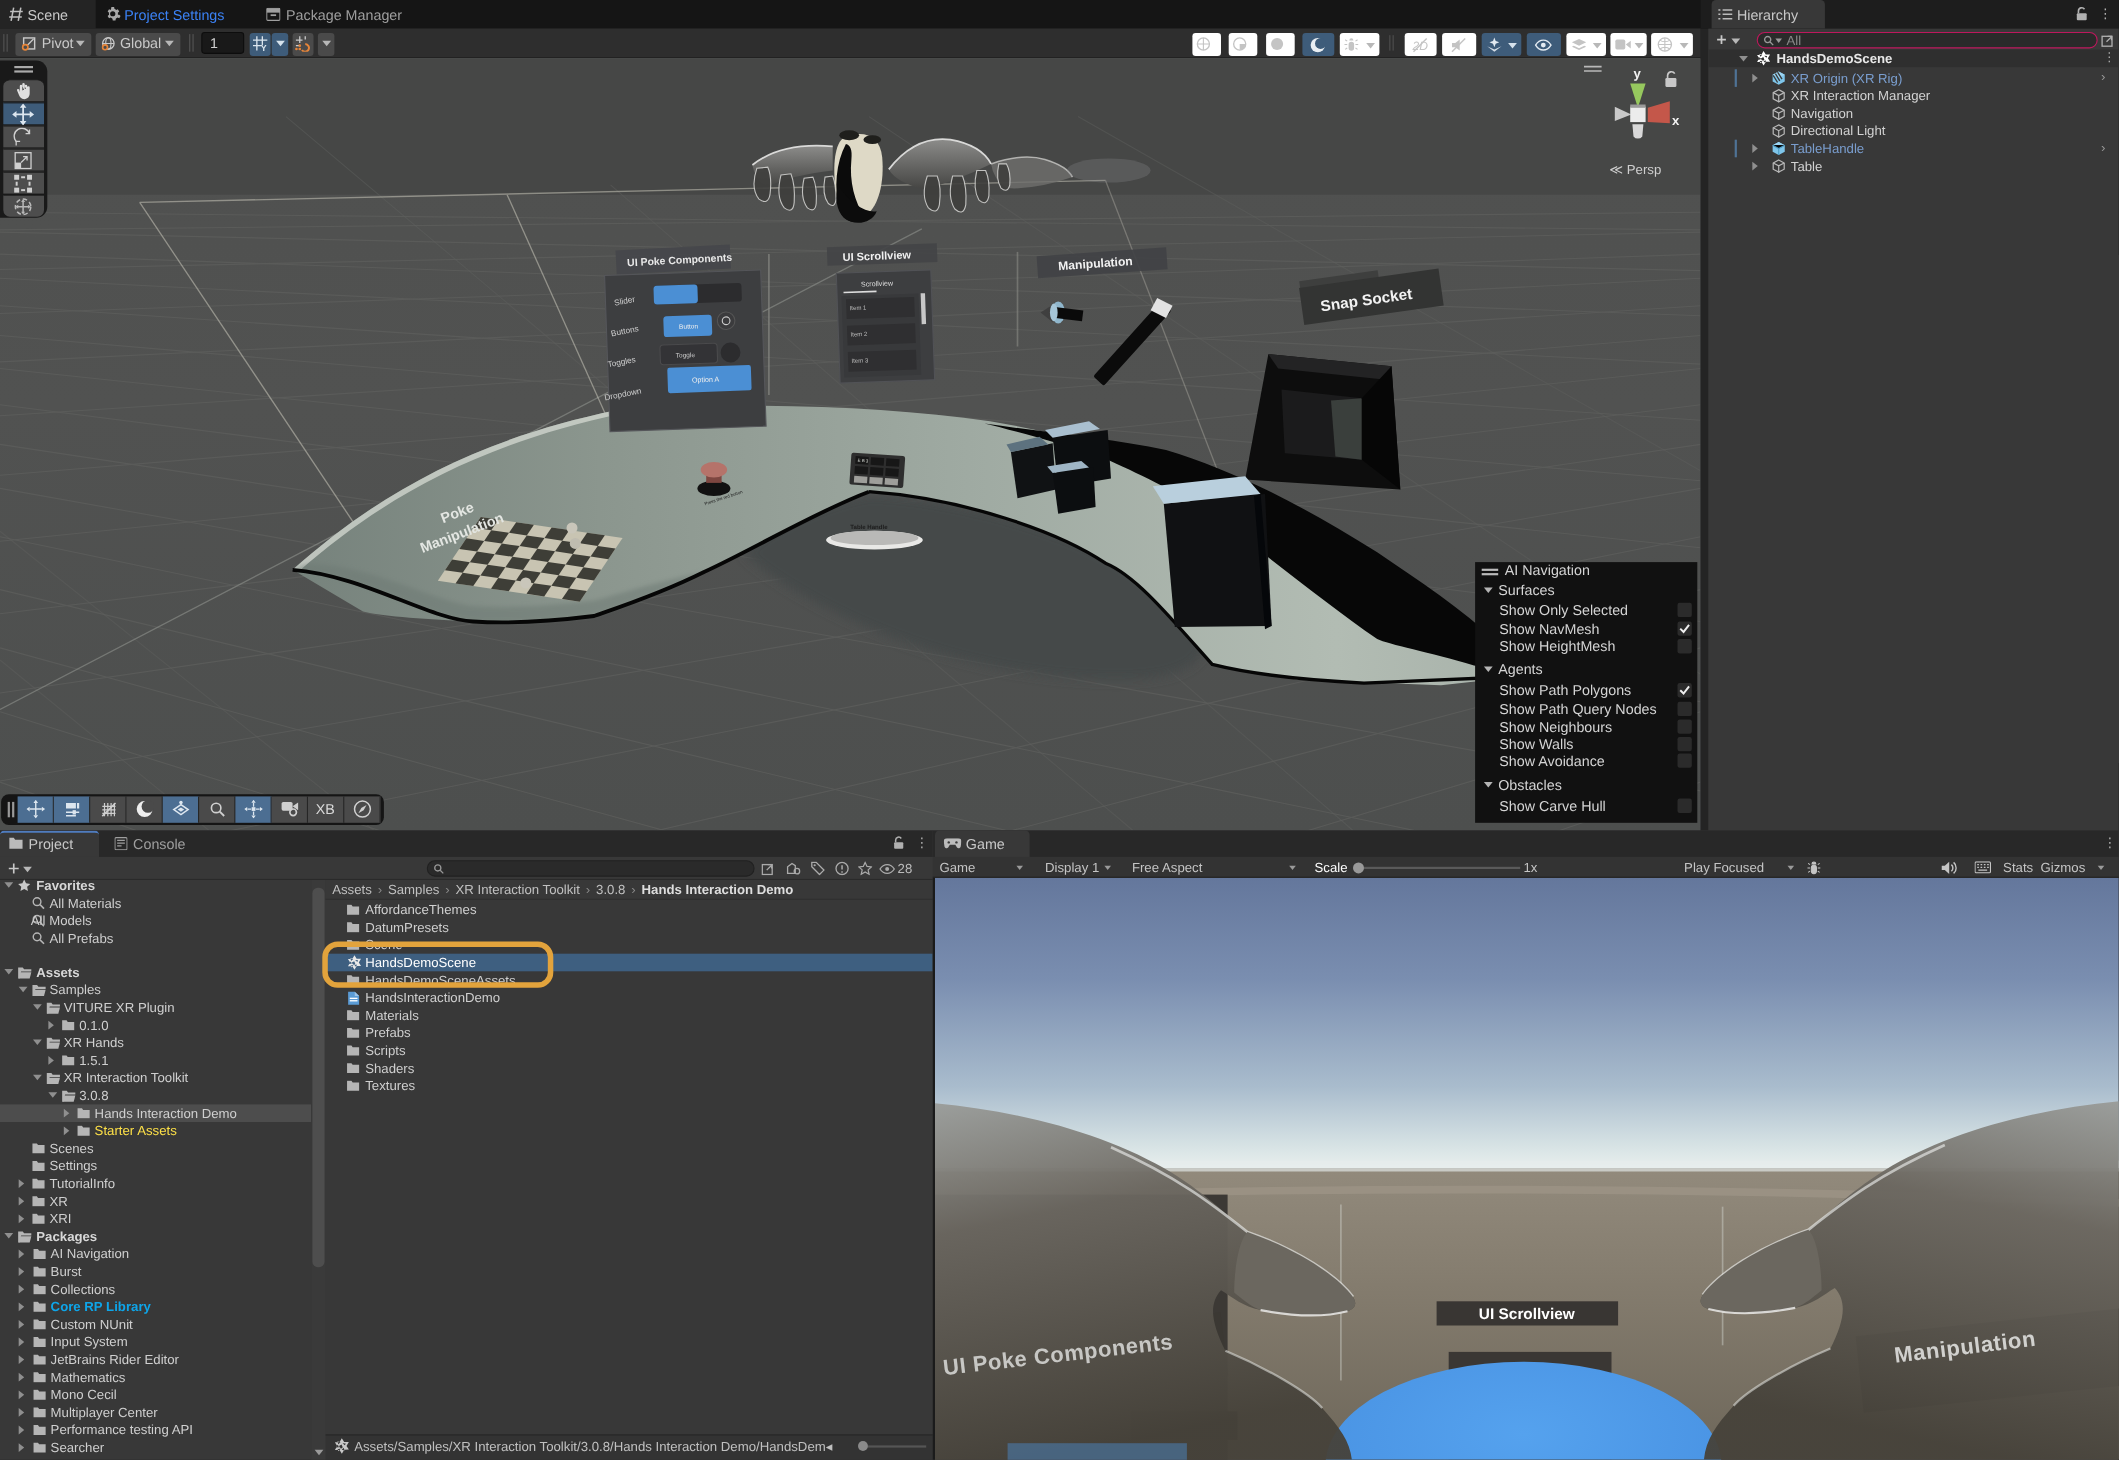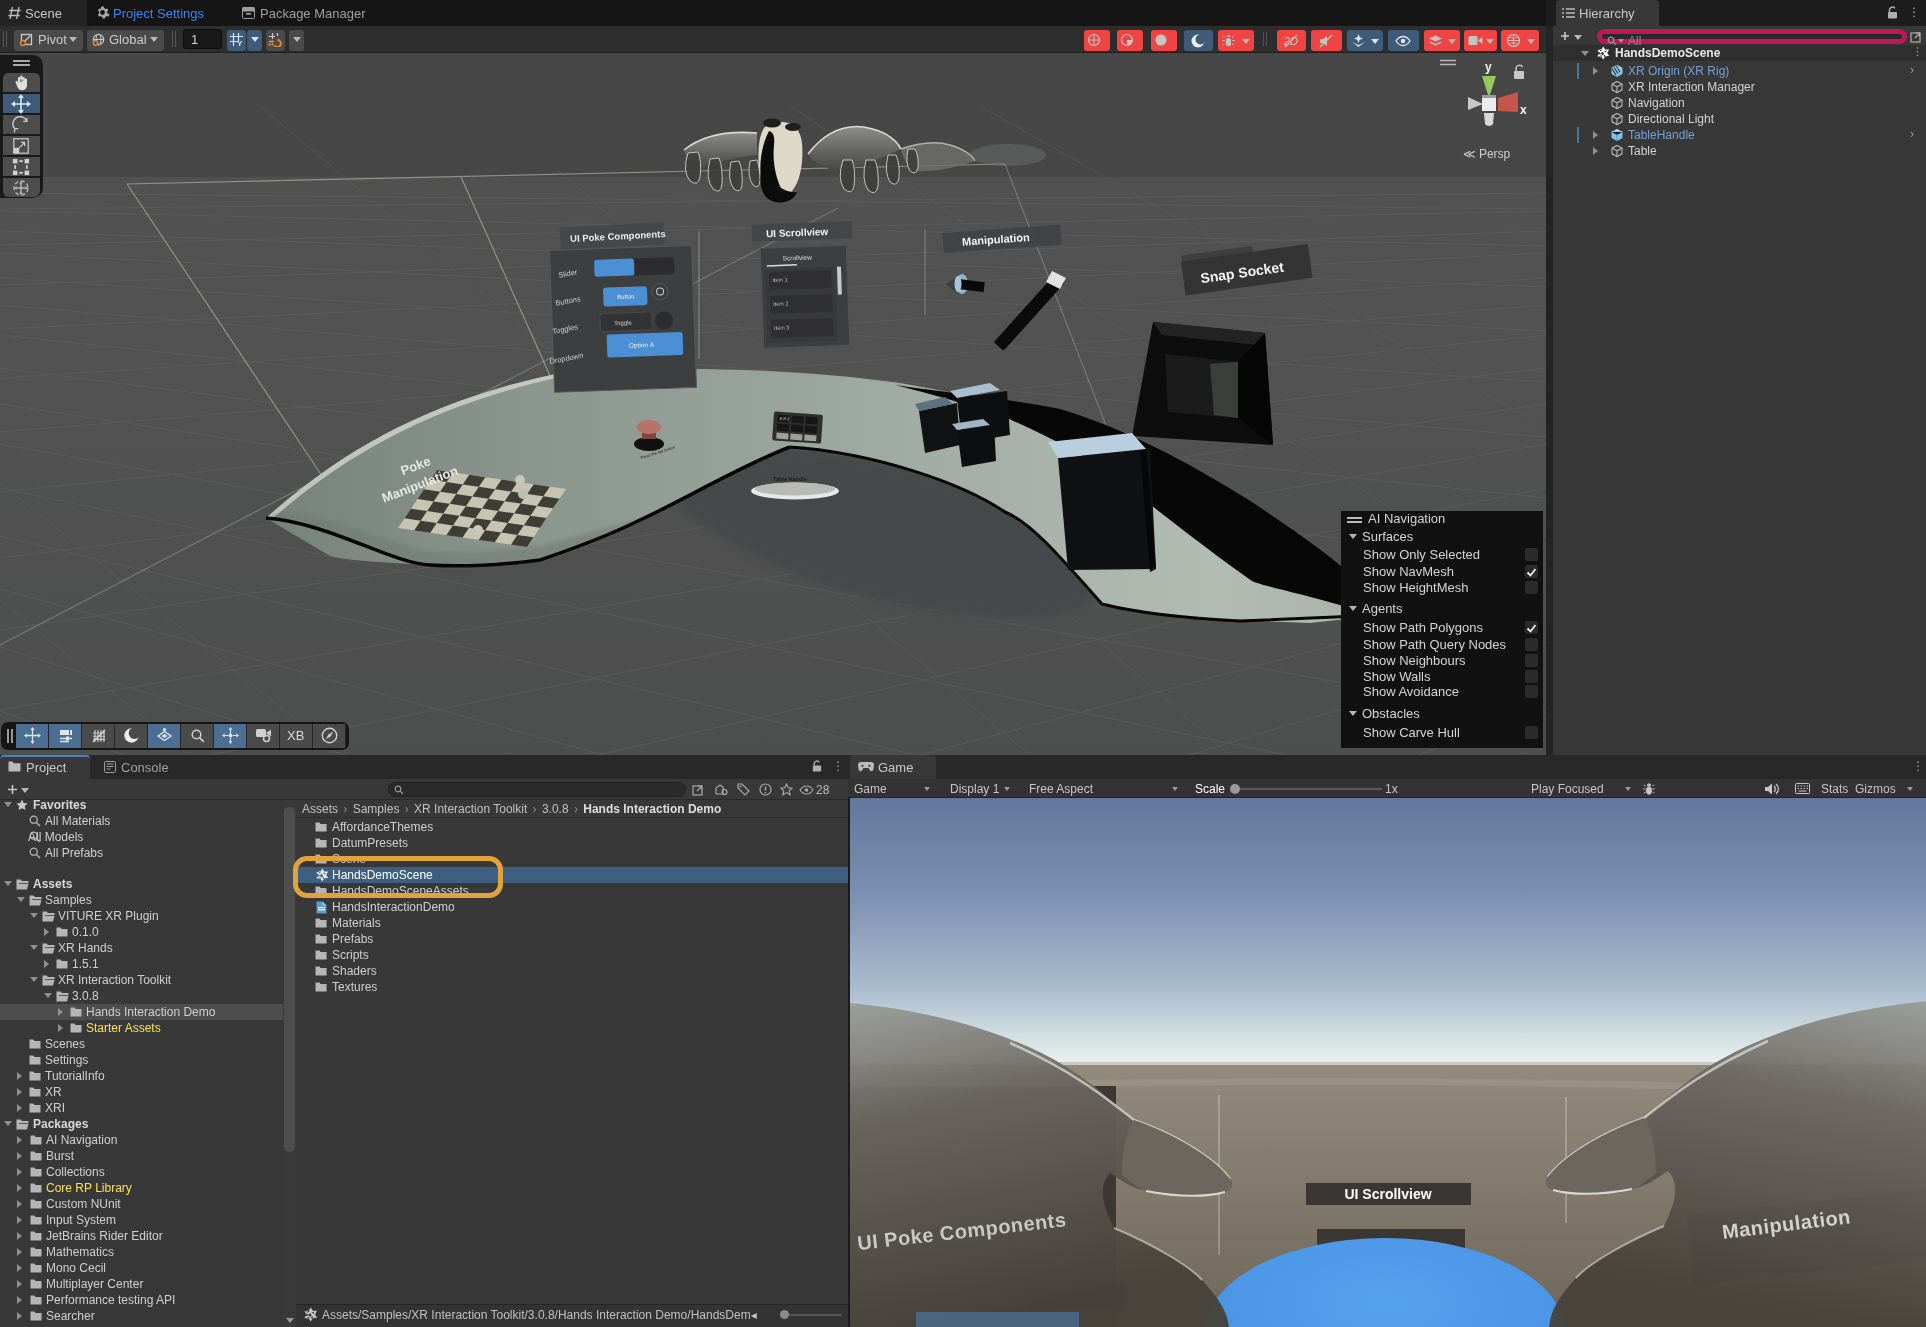--- a/index.html
+++ b/index.html
@@ -7,21 +7,21 @@
 #maintool{left:0;top:26px;width:1546px;height:27px;background:#2e2e2e;border-bottom:1px solid #202020}
 #scene{left:0;top:53px;width:1546px;height:702px;background:#575a5c;overflow:hidden}
 #hier{left:1553px;top:26px;width:373px;height:729px;background:#383838}
 #hiertabs{left:1546px;top:0;width:380px;height:26px;background:#1d1d1d}
 #vsplit{left:1546px;top:26px;width:7px;height:729px;background:#242424}
 #project{left:0;top:755px;width:848px;height:572px;background:#383838}
 #game{left:848px;top:755px;width:1078px;height:572px;background:#383838}
 .tabtxt{font-size:13px;color:#b6b6b6}
 .row{position:absolute;height:16px;line-height:16px;font-size:12px;color:#d2d2d2;white-space:nowrap}
 .tbtn{height:21px;background:#4a4a4a;border-radius:3px;font-size:13px;color:#c9c9c9}
-.tbtn2{top:4px;height:21px;width:26px;background:#ef4444;border-radius:3px}
+.tbtn2{top:4px;height:21px;width:26px;background:#ffffff;border-radius:3px}
 .dar{position:absolute;width:0;height:0;border-left:4px solid transparent;border-right:4px solid transparent;border-top:5px solid #b8b8b8}
 .dar2{position:absolute;width:0;height:0;border-left:3.5px solid transparent;border-right:3.5px solid transparent;border-top:4.5px solid #9a9a9a}
 .exr{position:absolute;width:0;height:0;border-top:4px solid transparent;border-bottom:4px solid transparent;border-left:5px solid #8f8f8f}
 .exd{position:absolute;width:0;height:0;border-left:4px solid transparent;border-right:4px solid transparent;border-top:5px solid #8f8f8f}
 .chk{position:absolute;width:13px;height:13px;background:#2b2b2b;border-radius:2px}
 .tlb{position:absolute;left:3px;width:37px;height:20px;background:#4d4d4d;margin-bottom:1px;border-top:1px solid #191919}
 .anr{position:absolute;height:16px;line-height:16px;font-size:13px;color:#d4d4d4;white-space:nowrap}
 .cs{color:#8a8a8a;padding:0 2px}
 </style></head>
 <body>
@@ -565,21 +565,21 @@
       <path d="M3.5 6V4a3 3 0 015.5-1.6" fill="none" stroke="#b0b0b0" stroke-width="1.5"></path>
       <rect x="2" y="6" width="9" height="6.5" rx="1" fill="#b0b0b0"></rect>
     </svg>
  <div class="abs" style="left:362px;top:5px;color:#b0b0b0;font-size:12px;letter-spacing:0">⋮</div>
 </div>
 <div class="abs" id="hier">
  <div class="abs" style="left:5px;top:3px;width:14px;height:14px"><svg width="14" height="14">
         <path d="M7 3v8M3 7h8" stroke="#c8c8c8" stroke-width="1.6"></path>
       </svg></div>
  <span class="dar" style="left:21px;top:9px"></span>
- <div class="abs" style="left:44px;top:3px;width:310px;height:15px;background:#2a2a2a;border:5px solid #be185d;border-radius:8px">
+ <div class="abs" style="left:44px;top:3px;width:310px;height:15px;background:#2a2a2a;border:1px solid #be185d;border-radius:8px">
    <svg class="abs" style="left:5px;top:2px" width="10" height="10" viewBox="0 0 10 10">
         <circle cx="4" cy="4" r="2.8" fill="none" stroke="#999" stroke-width="1.2"></circle>
         <path d="M6.2 6.2L9 9" stroke="#999" stroke-width="1.2"></path>
       </svg>
    <span class="dar2" style="left:16px;top:5px"></span>
    <span style="position:absolute;left:26px;top:0px;font-size:12px;color:#8a8a8a">All</span>
  </div>
  <svg class="abs" style="left:357px;top:4px" width="13" height="13" viewBox="0 0 13 13">
       <rect x="1" y="3" width="9" height="9" fill="none" stroke="#b0b0b0" stroke-width="1.2"></rect>
       <path d="M5 8l4-4M6 3h3.5V6.5" fill="none" stroke="#b0b0b0" stroke-width="1.2"></path>
@@ -803,21 +803,21 @@
 <div class="row" style="left:46px;top:353px;font-weight:normal;color:#cfcfcf">Burst</div>
 <span class="exr" style="left:17px;top:373px"></span>
 <svg class="abs" style="left:30px;top:372px" width="12" height="10" viewBox="0 0 12 10">
         <path d="M.5 .5h4l1.1 1.5h5.9v7.5H.5z" fill="#b5b5b5"></path>
       </svg>
 <div class="row" style="left:46px;top:369px;font-weight:normal;color:#cfcfcf">Collections</div>
 <span class="exr" style="left:17px;top:389px"></span>
 <svg class="abs" style="left:30px;top:388px" width="12" height="10" viewBox="0 0 12 10">
         <path d="M.5 .5h4l1.1 1.5h5.9v7.5H.5z" fill="#b5b5b5"></path>
       </svg>
-<div class="row" style="left:46px;top:385px;font-weight:normal;color:#fde047">Core RP Library</div>
+<div class="row" style="left:46px;top:385px;font-weight:bold;color:#0ea5e9">Core RP Library</div>
 <span class="exr" style="left:17px;top:405px"></span>
 <svg class="abs" style="left:30px;top:404px" width="12" height="10" viewBox="0 0 12 10">
         <path d="M.5 .5h4l1.1 1.5h5.9v7.5H.5z" fill="#b5b5b5"></path>
       </svg>
 <div class="row" style="left:46px;top:401px;font-weight:normal;color:#cfcfcf">Custom NUnit</div>
 <span class="exr" style="left:17px;top:421px"></span>
 <svg class="abs" style="left:30px;top:420px" width="12" height="10" viewBox="0 0 12 10">
         <path d="M.5 .5h4l1.1 1.5h5.9v7.5H.5z" fill="#b5b5b5"></path>
       </svg>
 <div class="row" style="left:46px;top:417px;font-weight:normal;color:#cfcfcf">Input System</div>

